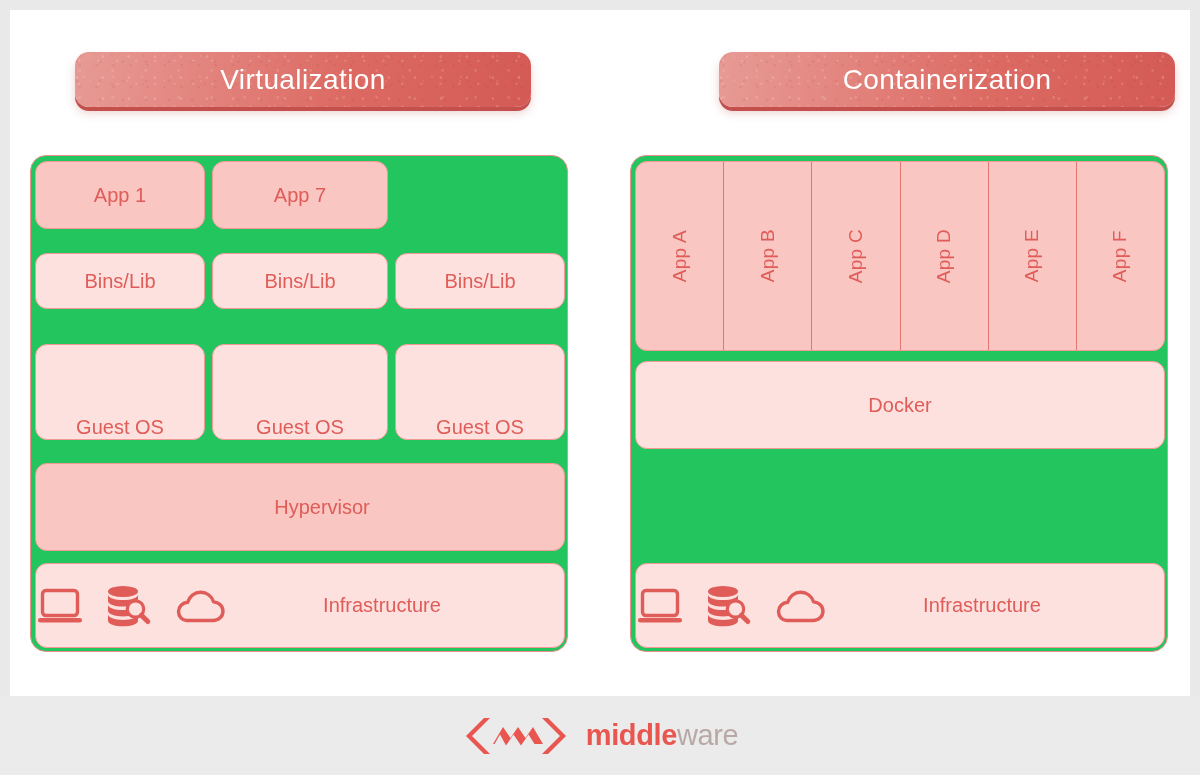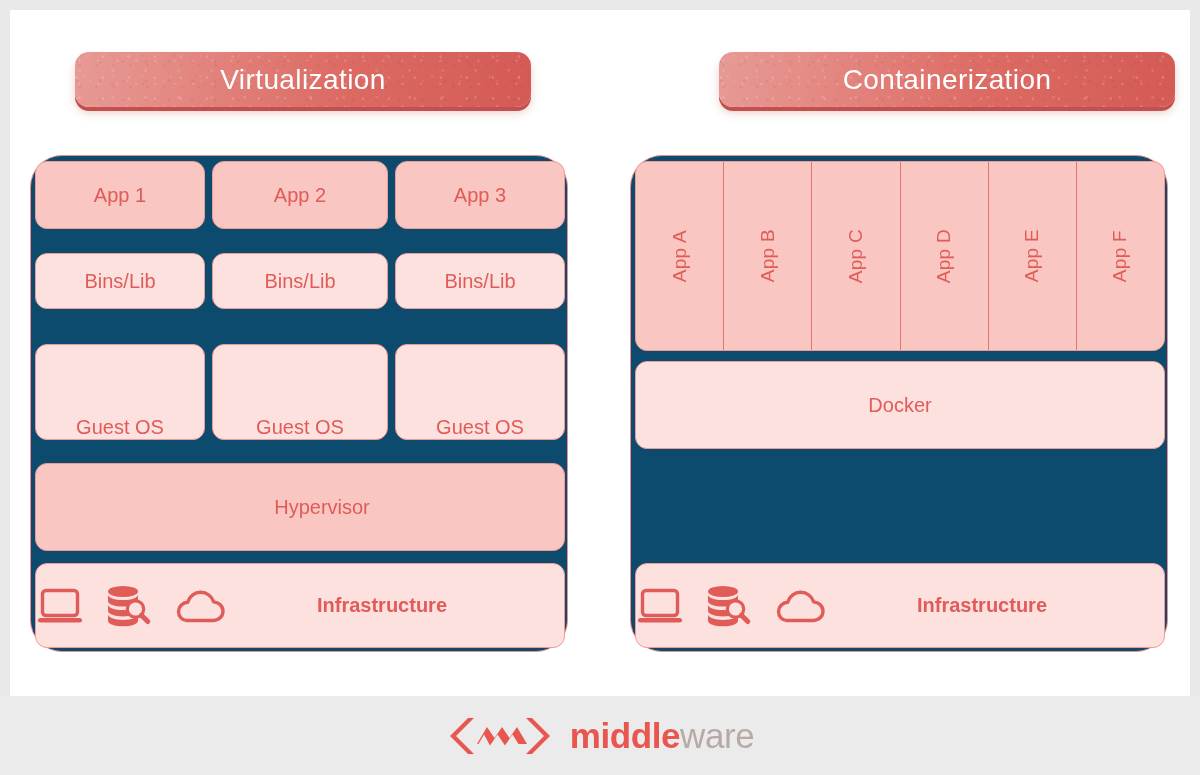--- a/index.html
+++ b/index.html
@@ -68,22 +68,22 @@
   #pill-left  { left: 75px;  top: 52px; width: 456px; }
   #pill-right { left: 675px; top: 52px; width: 456px; margin-left: 44px; }
 
   
   .panel {
     position: absolute;
     top: 155px;
     width: 538px;
     height: 497px;
     border: 1.3px solid #e9908c;
-    border-radius: 32px;
-    background: #0c4a6e;
+    border-radius: 16px;
+    background: #22c55e;
   }
   #panel-left  { left: 30px; }
   #panel-right { left: 630px; }
 
   
   .block {
     position: absolute;
     border: 1.2px solid #ef9a96;
     border-radius: 12px;
     display: flex;
@@ -141,21 +141,20 @@
     letter-spacing: .3px;
     white-space: nowrap;
   }
 
   .row-docker { top: 205px; height: 88px; }
   .row-hostos { top: 305px; height: 88px; }
 
   
   .infra {
     justify-content: flex-start;
-    font-weight: bold;
   }
   .infra-icons {
     display: flex;
     align-items: center;
     gap: 20px;
     flex: 0 0 auto;
   }
   .infra-label {
     flex: 1 1 auto;
     text-align: center;
@@ -173,21 +172,21 @@
     width: 1200px;
     height: 79px;
     background: #ebebeb;
     display: flex;
     align-items: center;
     justify-content: center;
     gap: 16px;
   }
   .logo-mark { display: block; }
   .logo-text {
-    font-size: 35px;
+    font-size: 29px;
     letter-spacing: -.4px;
     white-space: nowrap;
   }
   .logo-strong { color: #e8564f; font-weight: 700; }
   .logo-soft   { color: #b8a9a7; font-weight: 400; }
 </style>
 </head>
 <body>
 
 <div id="infographic">
@@ -201,24 +200,21 @@
   <div class="pill" id="pill-right">
     <span class="pill-label">Containerization</span>
   </div>
 
   <div class="panel" id="panel-left">
 
     <div class="block tone-dark col-a row-app">
       <span>App 1</span>
     </div>
     <div class="block tone-dark col-b row-app">
-      <span>App 2</span>
-    </div>
-    <div class="block tone-dark col-c row-app">
-      <span>App 3</span>
+      <span>App 7</span>
     </div>
 
     <div class="block tone-light col-a row-bins">
       <span>Bins/Lib</span>
     </div>
     <div class="block tone-light col-b row-bins">
       <span>Bins/Lib</span>
     </div>
     <div class="block tone-light col-c row-bins">
       <span>Bins/Lib</span>

